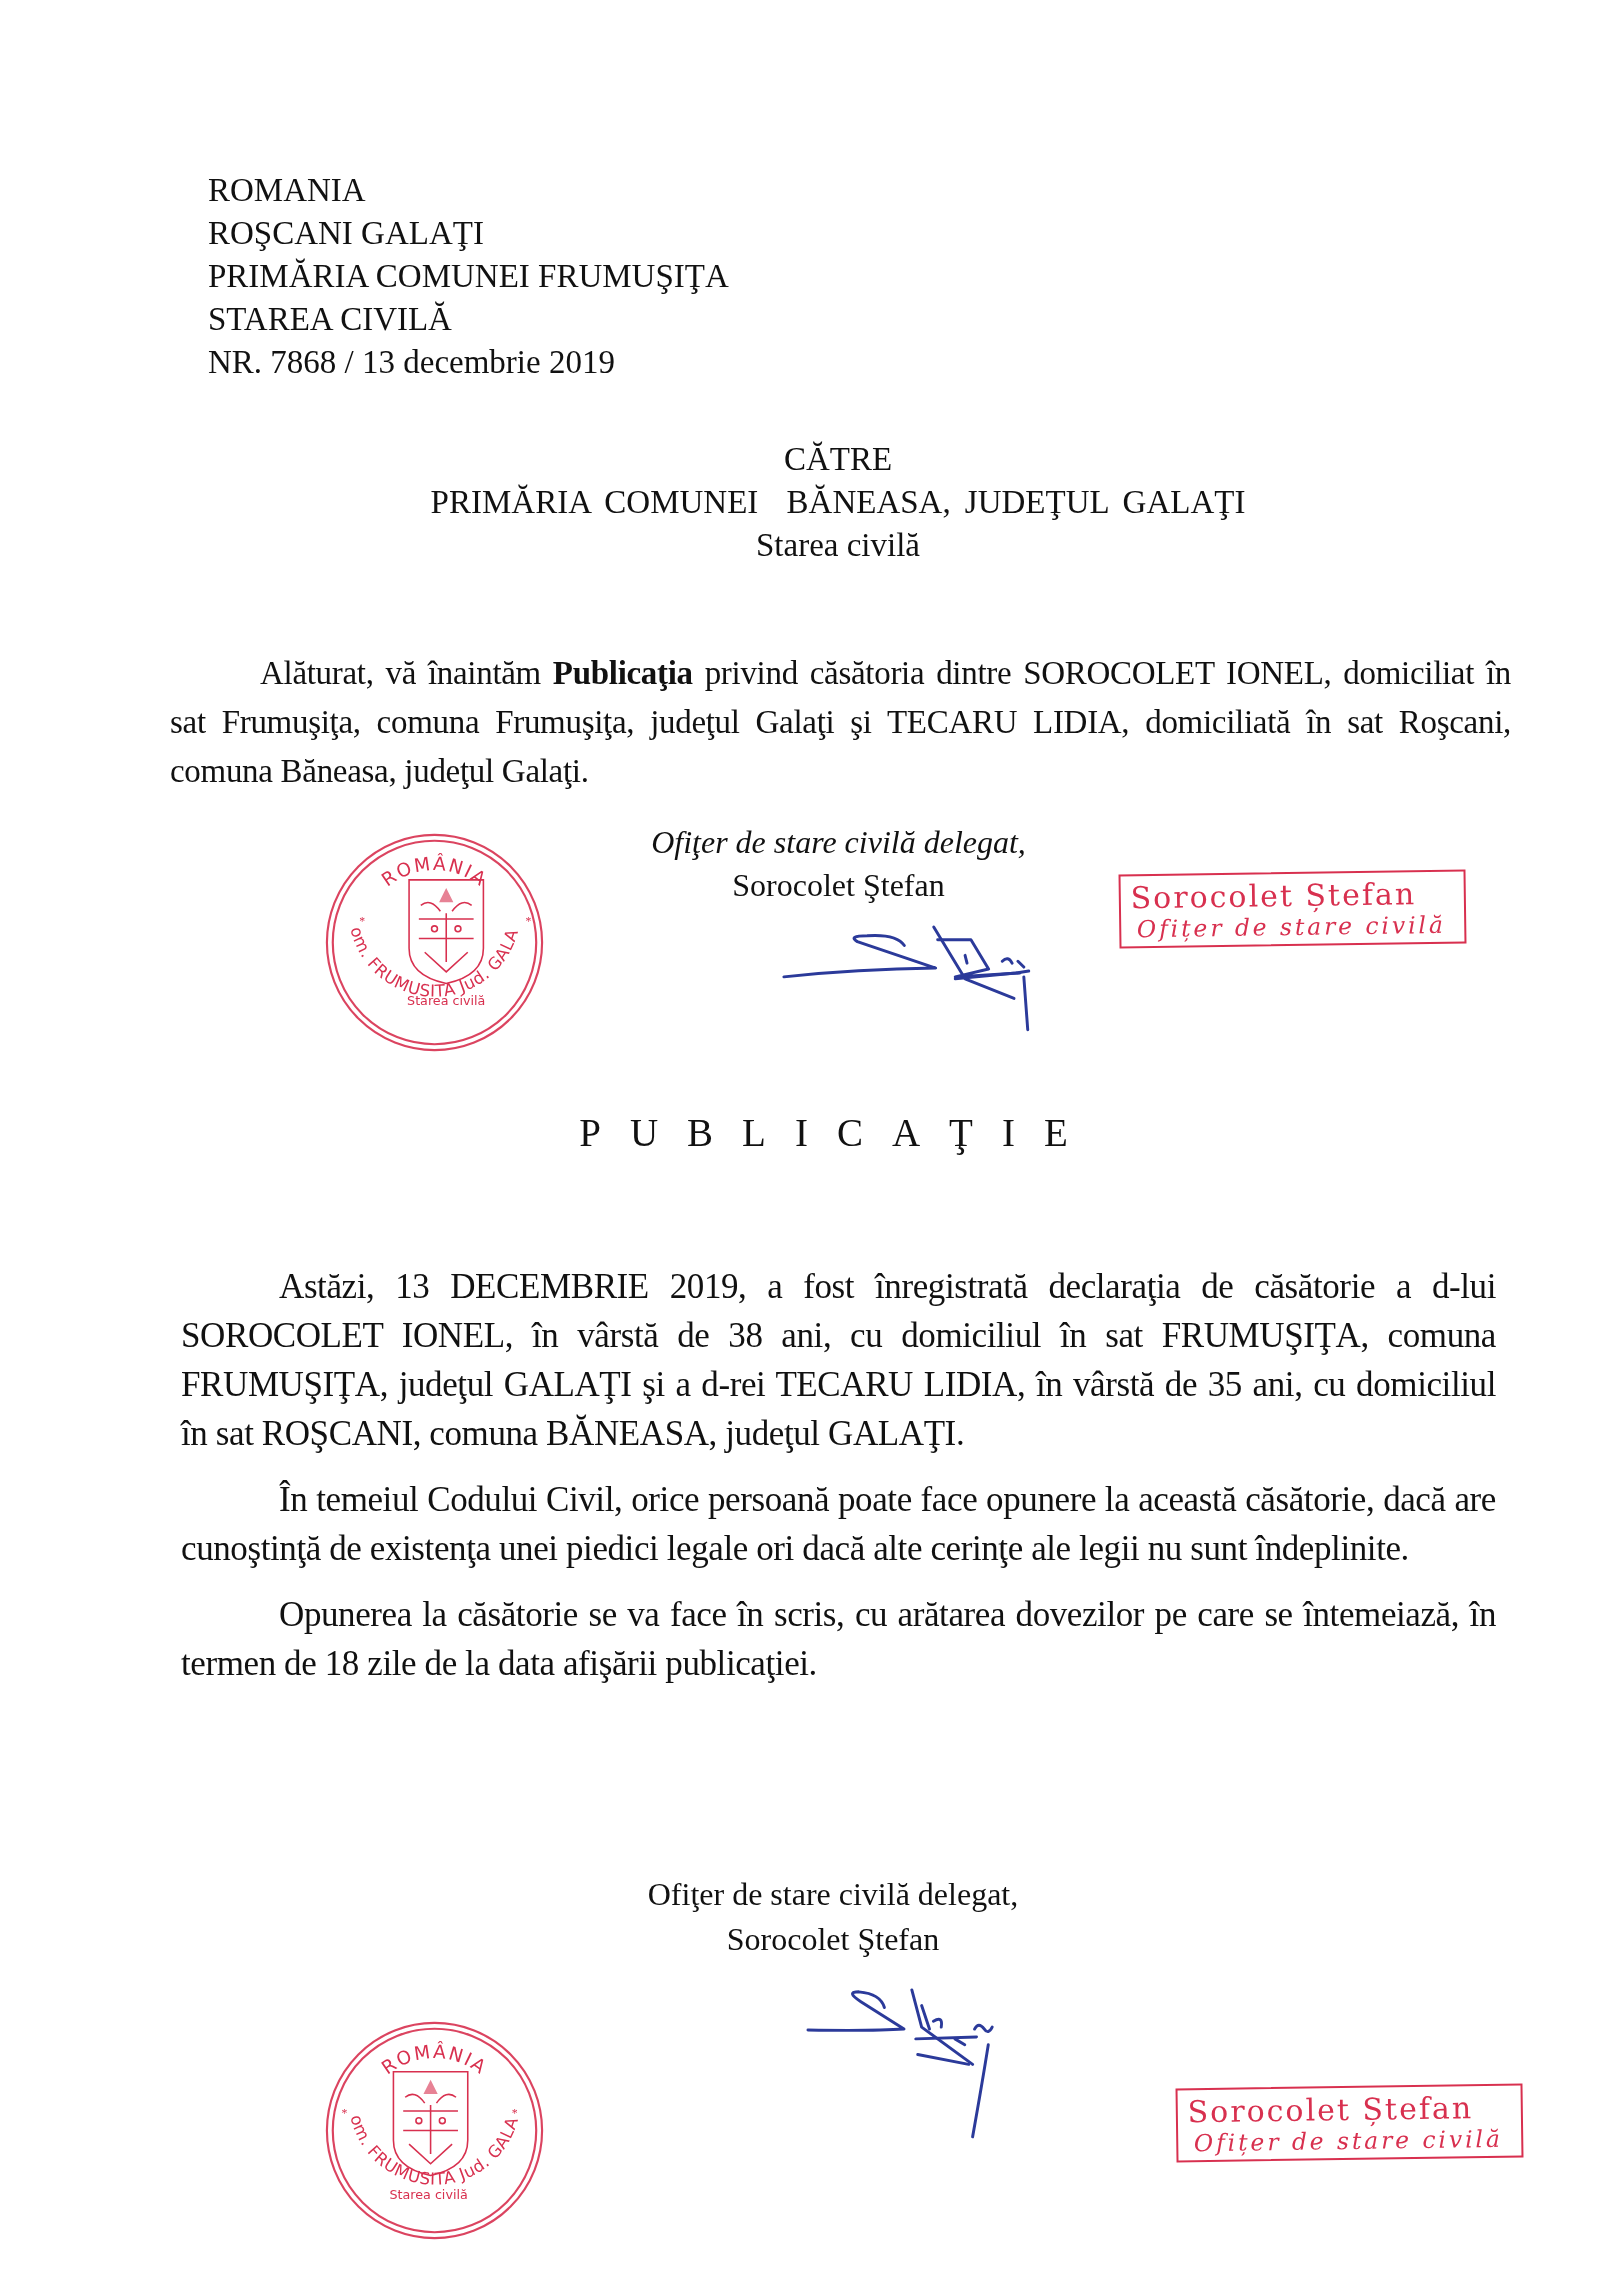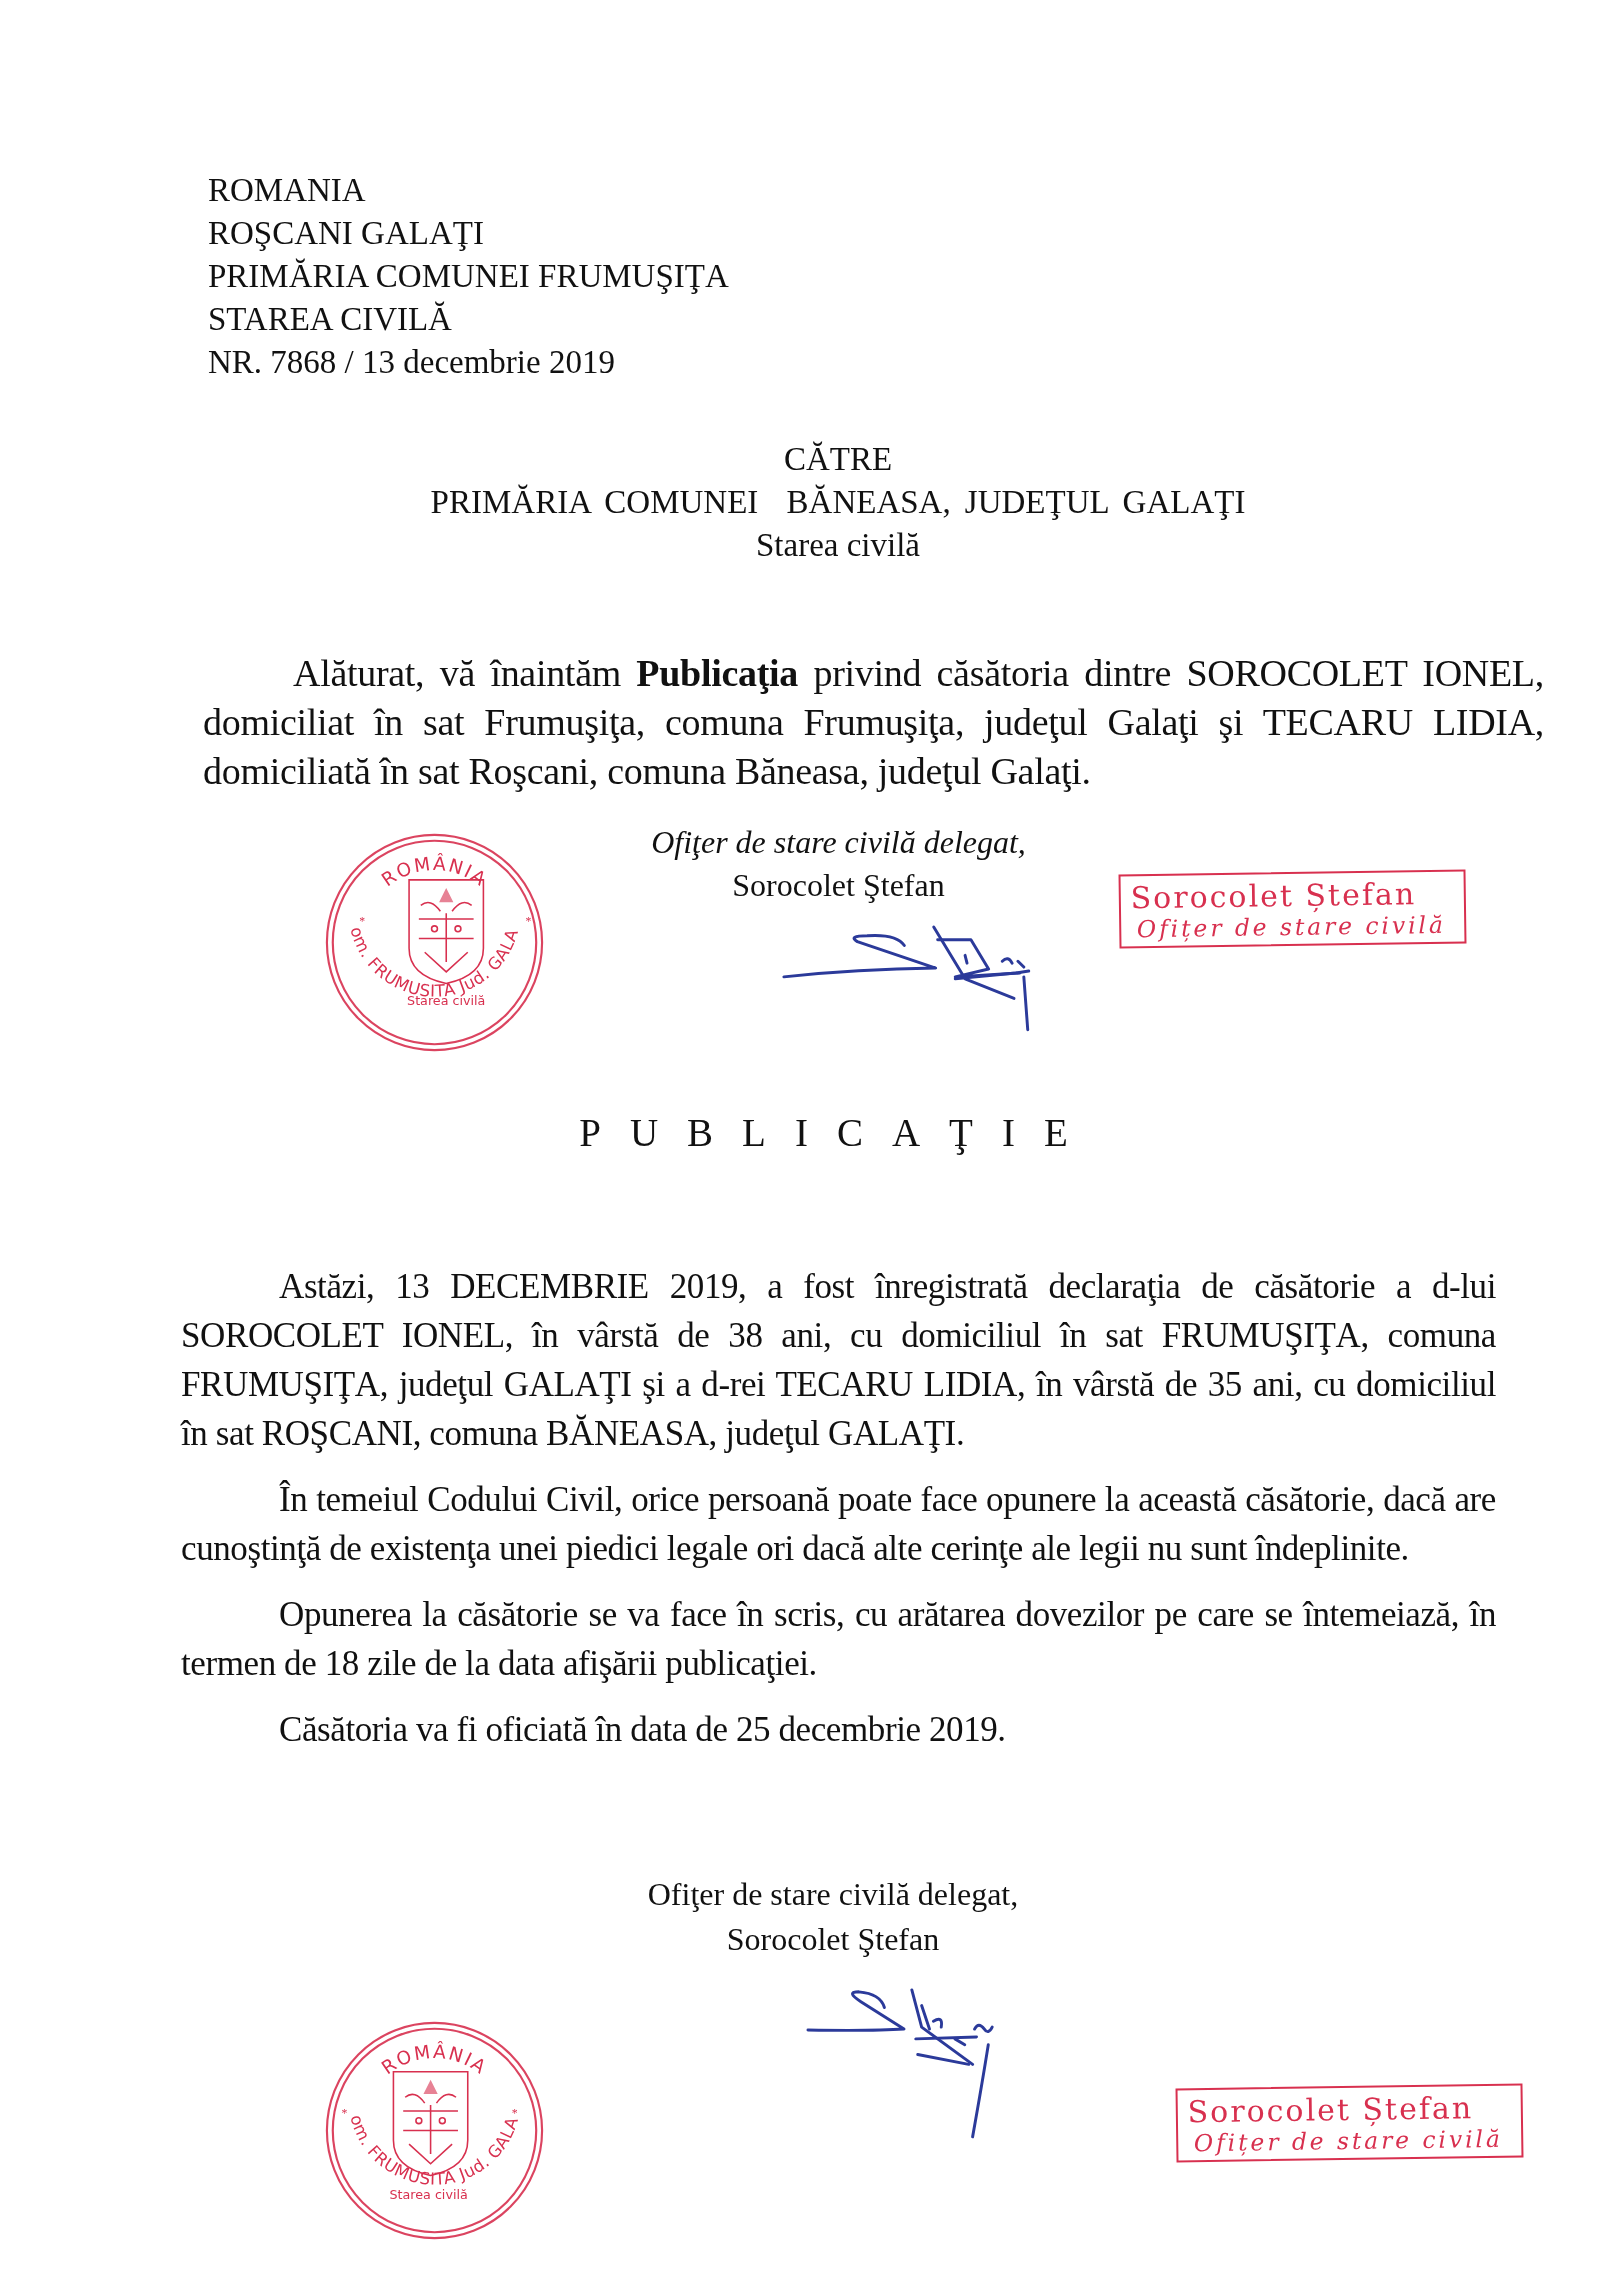--- a/index.html
+++ b/index.html
@@ -43,26 +43,25 @@
       line-height: 43px;
     }
     .recipient-block .rec-line2 { word-spacing: 5.9px; }
 
     
     .cover-paragraph {
       position: absolute;
       left: 170px;
       width: 1341px;
       top: 649px;
-      font-size: 38px;
+      font-size: 33px;
       line-height: 49px;
       text-align: justify;
       text-indent: 90px;
       letter-spacing: -0.3px;
-      margin-left: 33px;
     }
     .cover-paragraph b { font-weight: bold; }
 
     
     .sig-upper {
       position: absolute;
       left: 608px;
       top: 821px;
       width: 461px;
       text-align: center;
@@ -233,21 +232,20 @@
     <div class="rs-name">Sorocolet Ștefan</div>
     <div class="rs-title">Ofițer de stare civilă</div>
   </div>
 
   <div class="doc-title">PUBLICAŢIE</div>
 
   <div class="body-text">
     <p>Astăzi, 13 DECEMBRIE 2019, a fost înregistrată declaraţia de căsătorie a d-lui SOROCOLET IONEL, în vârstă de 38 ani, cu domiciliul în sat FRUMUŞIŢA, comuna FRUMUŞIŢA, judeţul GALAŢI şi a d-rei TECARU LIDIA, în vârstă de 35 ani, cu domiciliul în sat ROŞCANI, comuna BĂNEASA, judeţul GALAŢI.</p>
     <p>În temeiul Codului Civil, orice persoană poate face opunere la această căsătorie, dacă are cunoştinţă de existenţa unei piedici legale ori dacă alte cerinţe ale legii nu sunt îndeplinite.</p>
     <p>Opunerea la căsătorie se va face în scris, cu arătarea dovezilor pe care se întemeiază, în termen de 18 zile de la data afişării publicaţiei.</p>
-    <p>Căsătoria va fi oficiată în data de 25 decembrie 2019.</p>
   </div>
 
   <div class="sig-lower">
     <div>Ofiţer de stare civilă delegat,</div>
     <div>Sorocolet Ştefan</div>
   </div>
 
   <div class="signature signature-lower">
     <svg width="314" height="147" viewBox="0 0 320 150">
       <g fill="none" stroke="#2b3a9a" stroke-width="3" stroke-linecap="round" stroke-linejoin="round">

